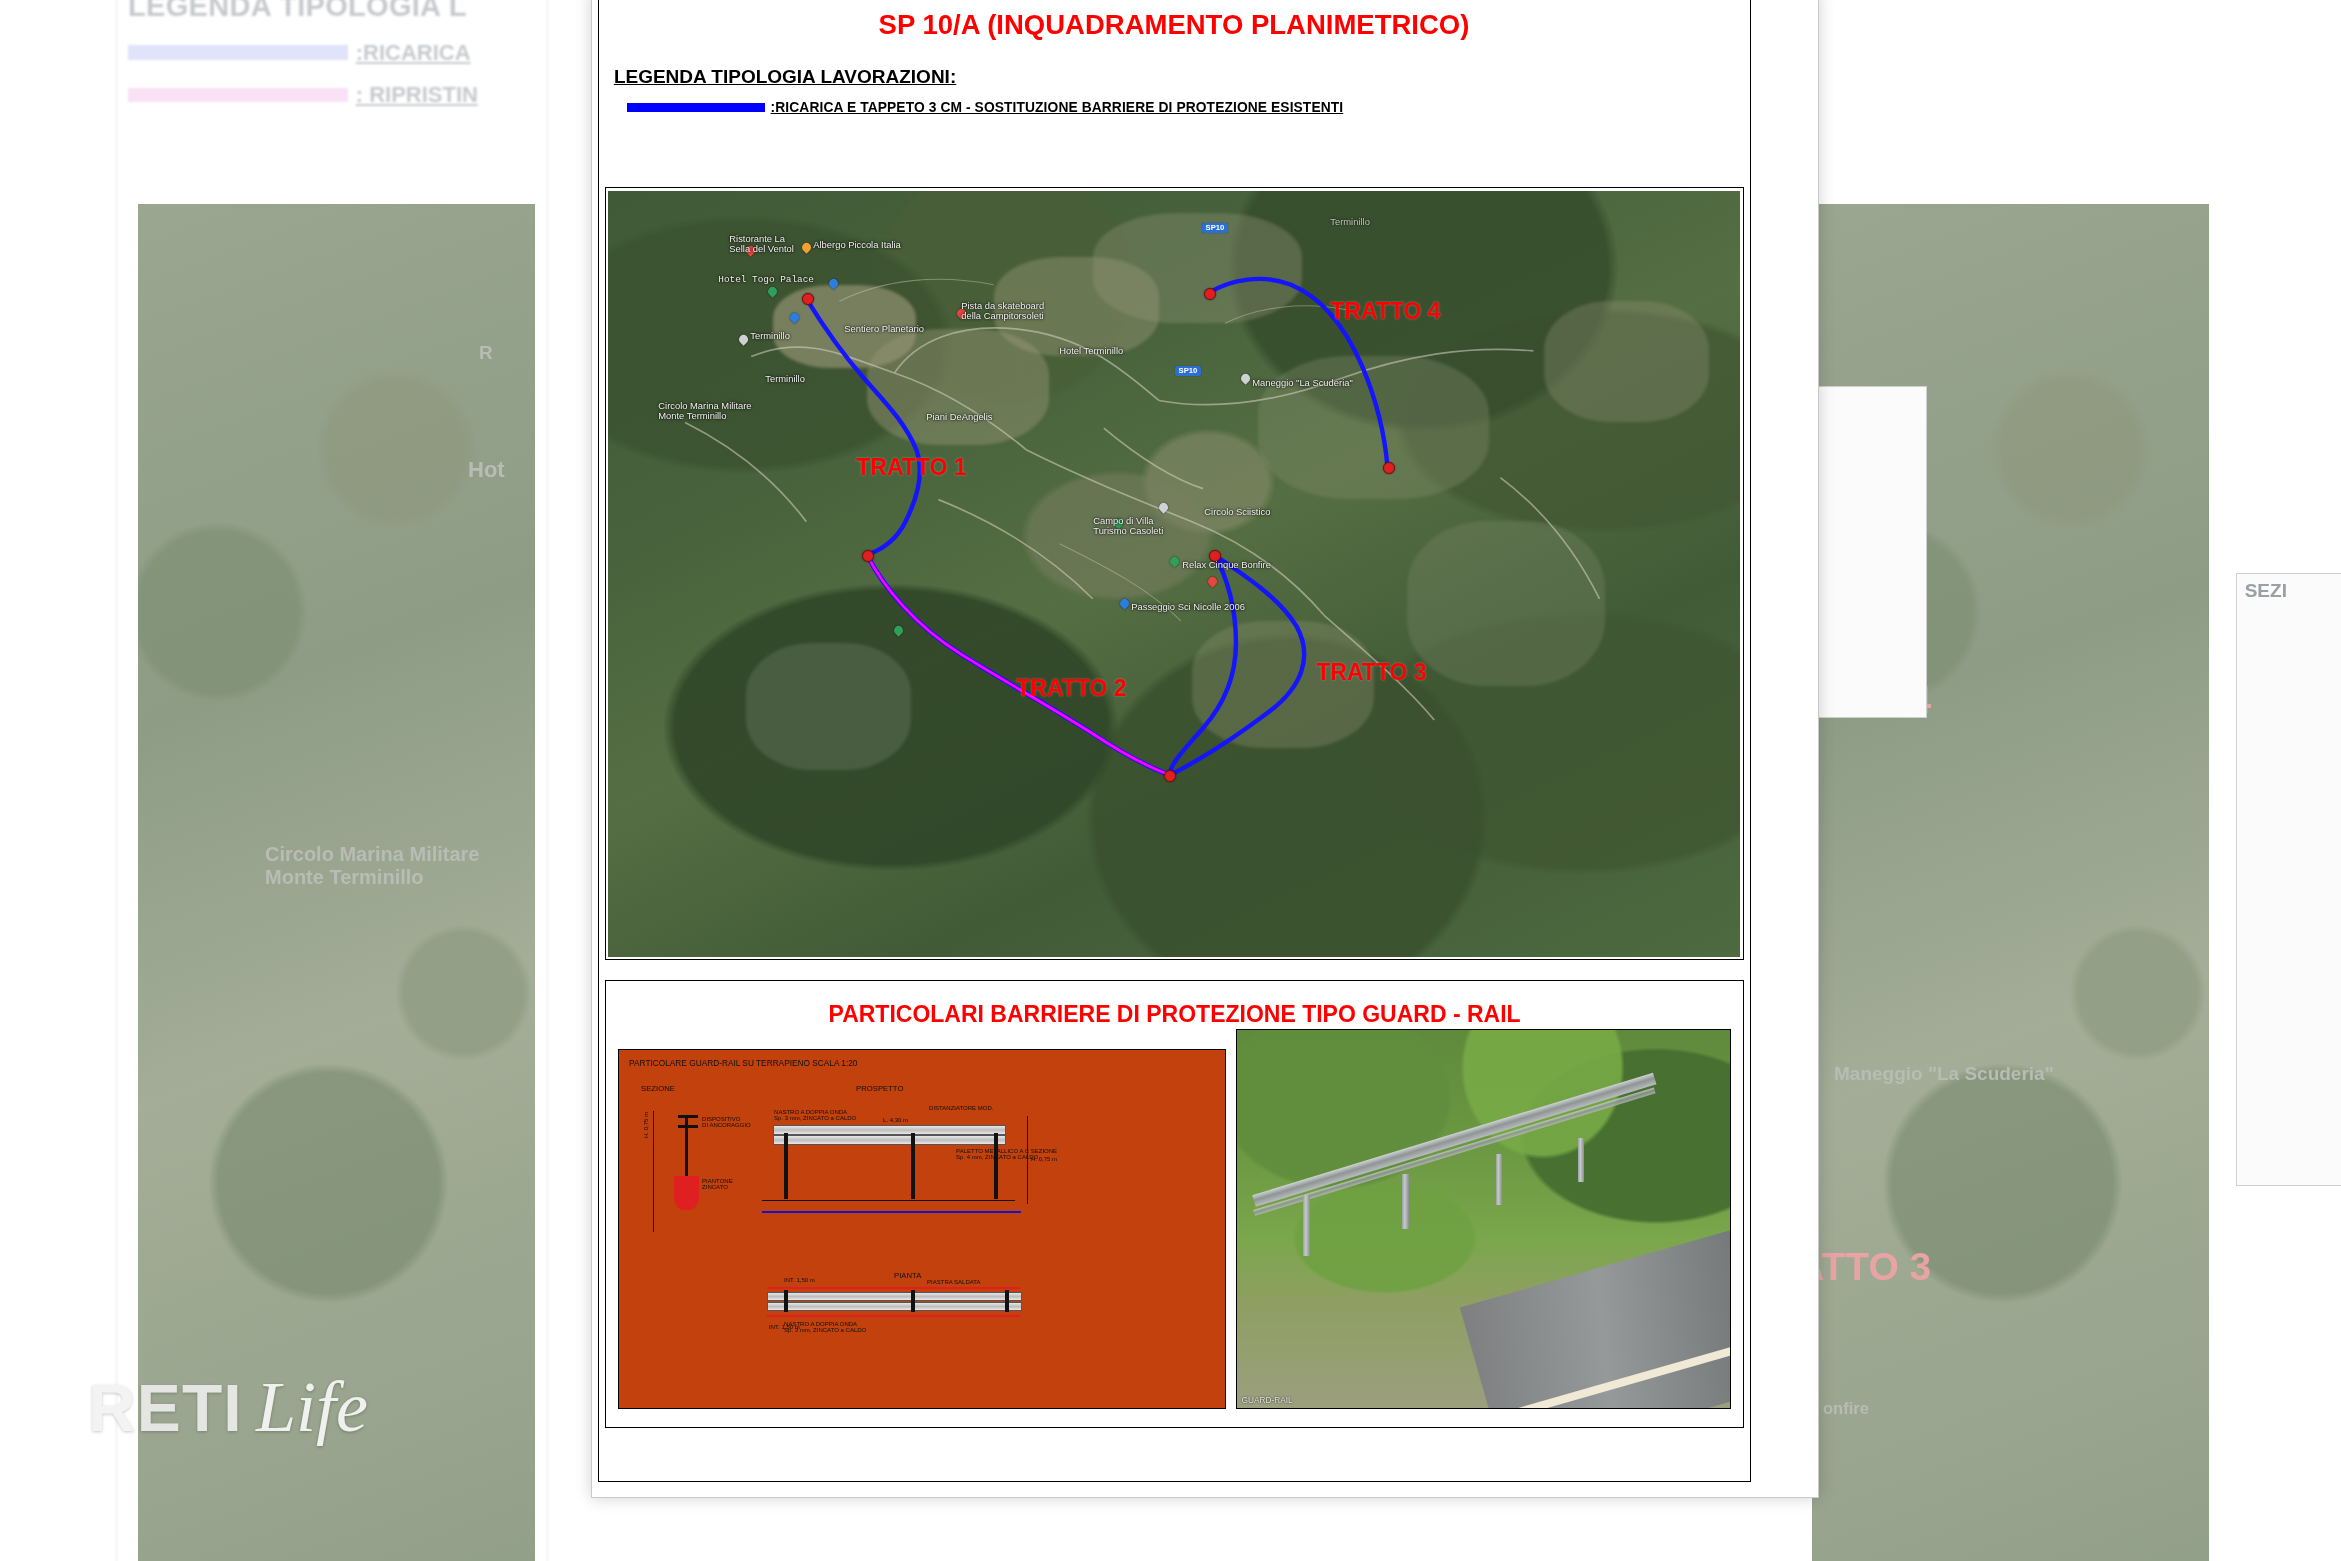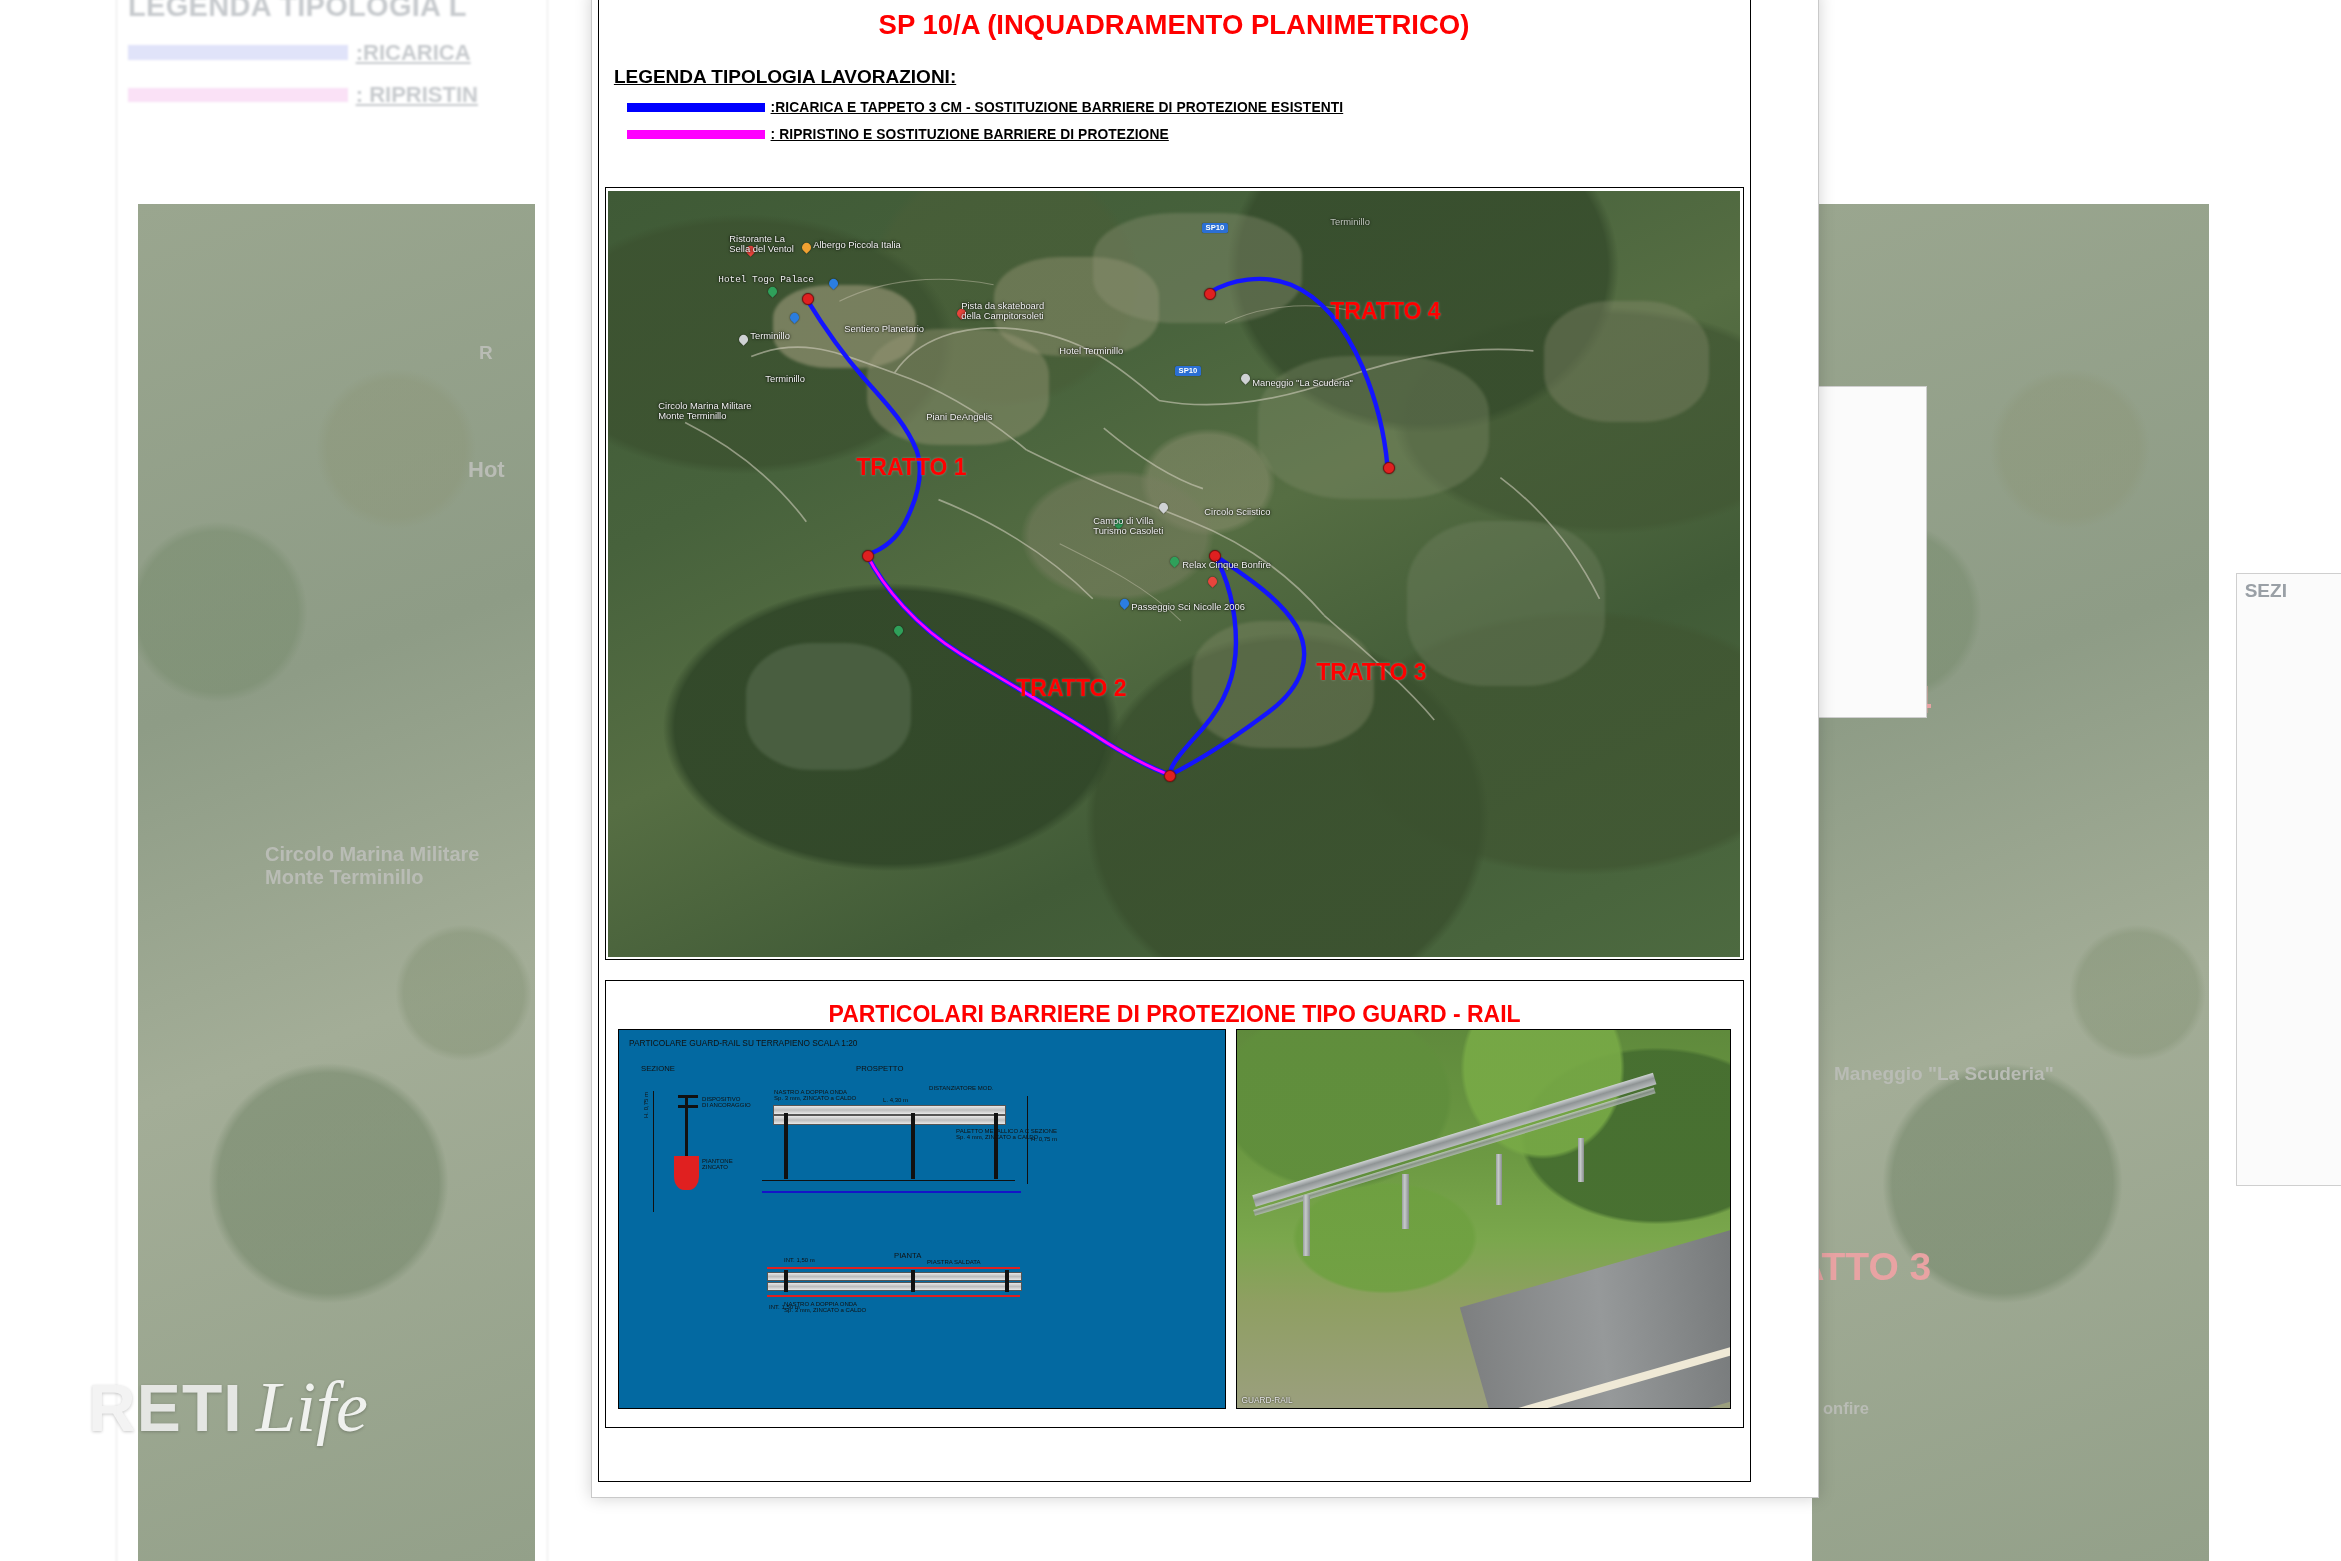--- a/index.html
+++ b/index.html
@@ -85,21 +85,21 @@
   .node{position:absolute;width:10px;height:10px;border-radius:50%;background:#e02020;
         border:1.1px solid #7a0f0f;box-shadow:0 0 1.7px rgba(0,0,0,.6);}
   .sp-badge{position:absolute;background:#2b6fd4;color:#fff;font-size:7.7px;font-weight:bold;
             padding:0.6px 3.3px;border-radius:1.7px;box-shadow:0 0 1.1px rgba(0,0,0,.6);}
 
   
   #detail-frame{position:absolute;left:6.6px;top:986px;width:1137px;height:446px;border:1.1px solid #000;background:#fff;}
   .detail-title{margin-top:20px;text-align:center;color:#ff0000;font-size:23px;font-weight:bold;
                 }
   #detail-body{position:absolute;left:12px;top:48px;width:1113px;height:380px;display:flex;gap:10px;}
-  #draw{position:relative;flex:0 0 606px;border:0.6px solid #000;background:#0369a1;overflow:hidden;}
+  #draw{position:relative;flex:0 0 606px;border:0.6px solid #000;background:#c2410c;overflow:hidden;margin-top:20px;}
   #photo{position:relative;flex:1;border:0.6px solid #000;overflow:hidden;
          background:
           radial-gradient(ellipse at 20% 18%, rgba(96,142,60,.95) 0 20%, rgba(0,0,0,0) 21%),
           radial-gradient(ellipse at 62% 10%, rgba(120,170,70,.9) 0 18%, rgba(0,0,0,0) 19%),
           radial-gradient(ellipse at 85% 28%, rgba(70,110,48,.95) 0 22%, rgba(0,0,0,0) 23%),
           radial-gradient(ellipse at 30% 55%, rgba(110,160,64,.85) 0 18%, rgba(0,0,0,0) 19%),
           linear-gradient(180deg,#5f8a3c 0%,#6d9a43 35%,#7aa74c 55%,#8f9f62 72%,#9b9f7e 100%);
   }
   .road-asphalt{position:absolute;right:-33px;bottom:-22px;width:286px;height:165px;
                 background:linear-gradient(100deg,#7d7f80 0%,#96999a 45%,#6f7273 100%);
@@ -170,24 +170,20 @@
       <div class="sheet-title">SP 10/A (INQUADRAMENTO PLANIMETRICO)</div>
 
       <div class="legend">
         <div class="legend-title">LEGENDA TIPOLOGIA LAVORAZIONI:</div>
 
         <div class="legend-row">
           <div class="legend-swatch" style="background:#0000ff"></div>
           <div class="legend-text">:RICARICA E TAPPETO 3 CM - SOSTITUZIONE BARRIERE DI PROTEZIONE ESISTENTI</div>
         </div>
 
-        <div class="legend-row">
-          <div class="legend-swatch" style="background:#ff00ff"></div>
-          <div class="legend-text">: RIPRISTINO E SOSTITUZIONE BARRIERE DI PROTEZIONE</div>
-        </div>
       </div>
 
       <div id="map-frame">
         <div id="map">
 
           <div class="patch" style="left:165px;top:94px;width:143px;height:83px;background:rgba(168,162,132,.55);"></div>
           <div class="patch" style="left:259px;top:138px;width:182px;height:116px;background:rgba(150,150,118,.45);"></div>
           <div class="patch" style="left:386px;top:66px;width:165px;height:99px;background:rgba(160,158,126,.4);"></div>
           <div class="patch" style="left:485px;top:22px;width:209px;height:110px;background:rgba(150,152,124,.35);"></div>
           <div class="patch" style="left:650px;top:165px;width:231px;height:143px;background:rgba(132,142,110,.35);"></div>

